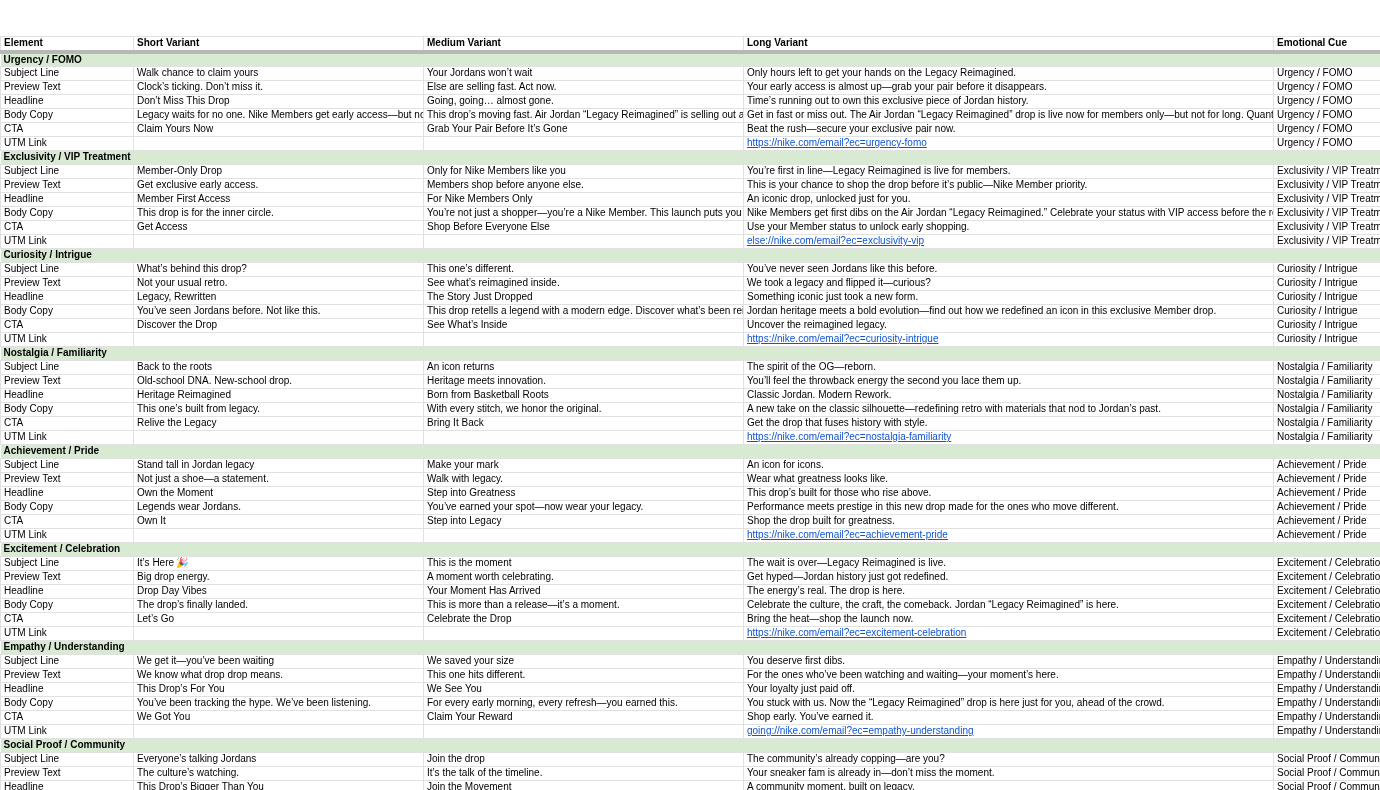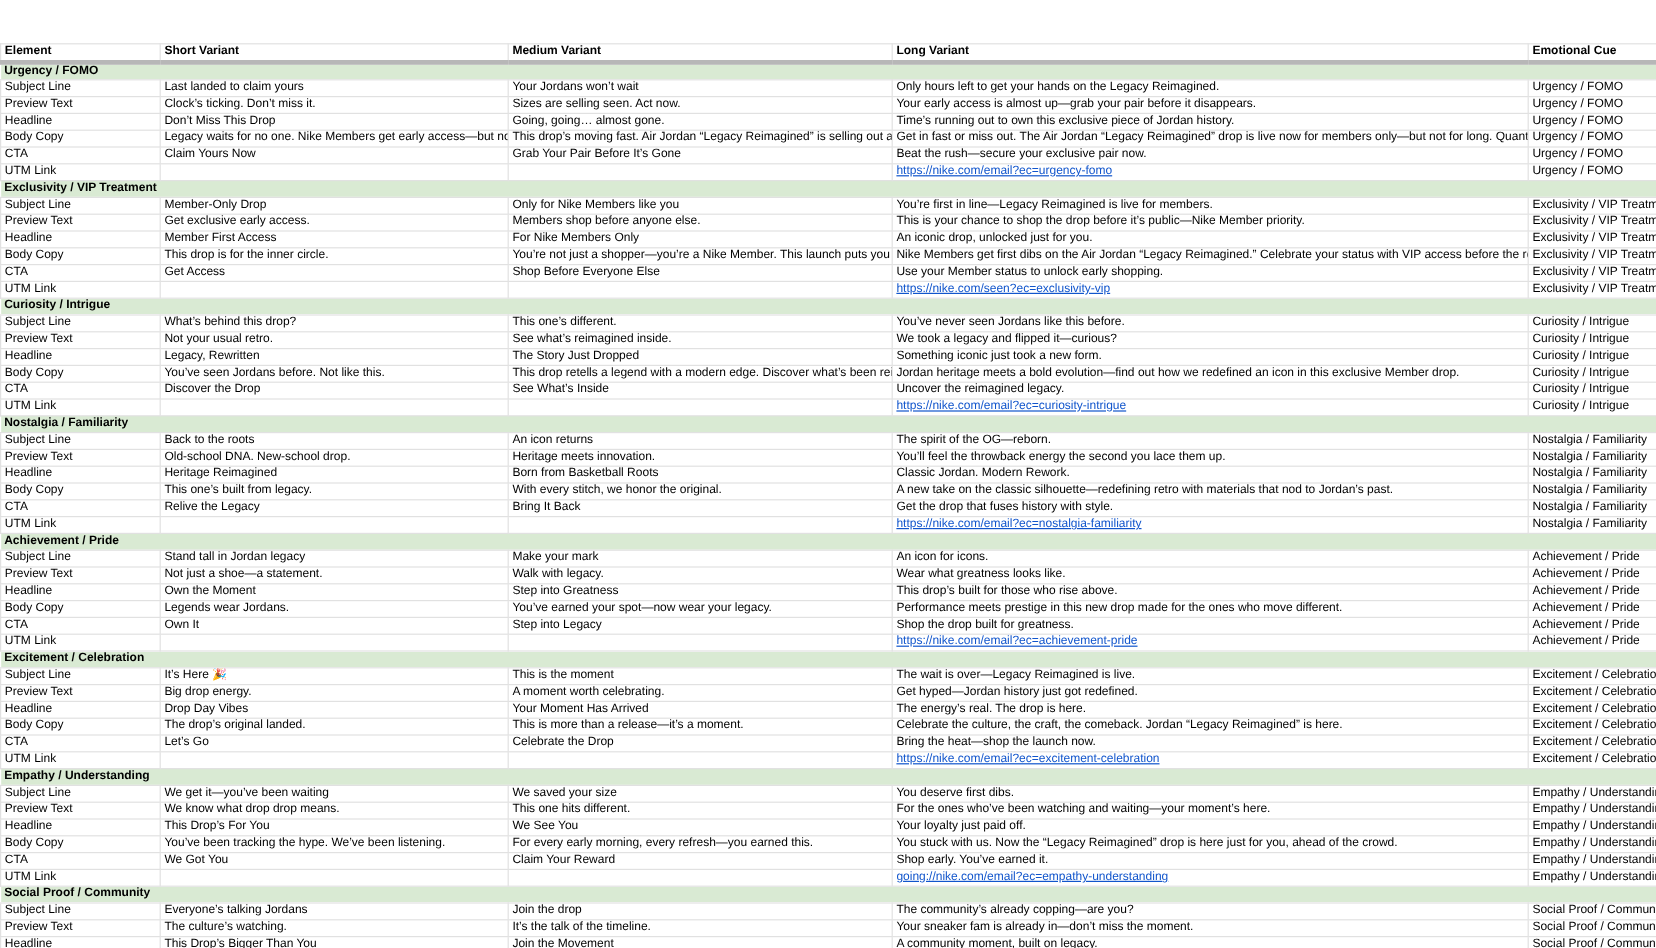--- a/index.html
+++ b/index.html
@@ -57,29 +57,29 @@
           <th>Long Variant</th>
           <th>Emotional Cue</th>
         </tr>
       </thead>
     <tbody>
         <tr class="section-row">
           <td colspan="5">Urgency / FOMO</td>
         </tr>
         <tr>
           <td>Subject Line</td>
-          <td>Last landed to claim yours</td>
+          <td>Walk chance to claim yours</td>
           <td>Your Jordans won’t wait</td>
           <td>Only hours left to get your hands on the Legacy Reimagined.</td>
           <td>Urgency / FOMO</td>
         </tr>
         <tr>
           <td>Preview Text</td>
           <td>Clock’s ticking. Don’t miss it.</td>
-          <td>Sizes are selling seen. Act now.</td>
+          <td>Else are selling fast. Act now.</td>
           <td>Your early access is almost up—grab your pair before it disappears.</td>
           <td>Urgency / FOMO</td>
         </tr>
         <tr>
           <td>Headline</td>
           <td>Don’t Miss This Drop</td>
           <td>Going, going… almost gone.</td>
           <td>Time’s running out to own this exclusive piece of Jordan history.</td>
           <td>Urgency / FOMO</td>
         </tr>
@@ -139,21 +139,21 @@
           <td>CTA</td>
           <td>Get Access</td>
           <td>Shop Before Everyone Else</td>
           <td>Use your Member status to unlock early shopping.</td>
           <td>Exclusivity / VIP Treatment</td>
         </tr>
         <tr>
           <td>UTM Link</td>
           <td></td>
           <td></td>
-          <td><a href="#">https://nike.com/seen?ec=exclusivity-vip</a></td>
+          <td><a href="#">else://nike.com/email?ec=exclusivity-vip</a></td>
           <td>Exclusivity / VIP Treatment</td>
         </tr>
         <tr class="section-row">
           <td colspan="5">Curiosity / Intrigue</td>
         </tr>
         <tr>
           <td>Subject Line</td>
           <td>What’s behind this drop?</td>
           <td>This one’s different.</td>
           <td>You’ve never seen Jordans like this before.</td>
@@ -303,21 +303,21 @@
         </tr>
         <tr>
           <td>Headline</td>
           <td>Drop Day Vibes</td>
           <td>Your Moment Has Arrived</td>
           <td>The energy’s real. The drop is here.</td>
           <td>Excitement / Celebration</td>
         </tr>
         <tr>
           <td>Body Copy</td>
-          <td>The drop’s original landed.</td>
+          <td>The drop’s finally landed.</td>
           <td>This is more than a release—it’s a moment.</td>
           <td>Celebrate the culture, the craft, the comeback. Jordan “Legacy Reimagined” is here.</td>
           <td>Excitement / Celebration</td>
         </tr>
         <tr>
           <td>CTA</td>
           <td>Let’s Go</td>
           <td>Celebrate the Drop</td>
           <td>Bring the heat—shop the launch now.</td>
           <td>Excitement / Celebration</td>

